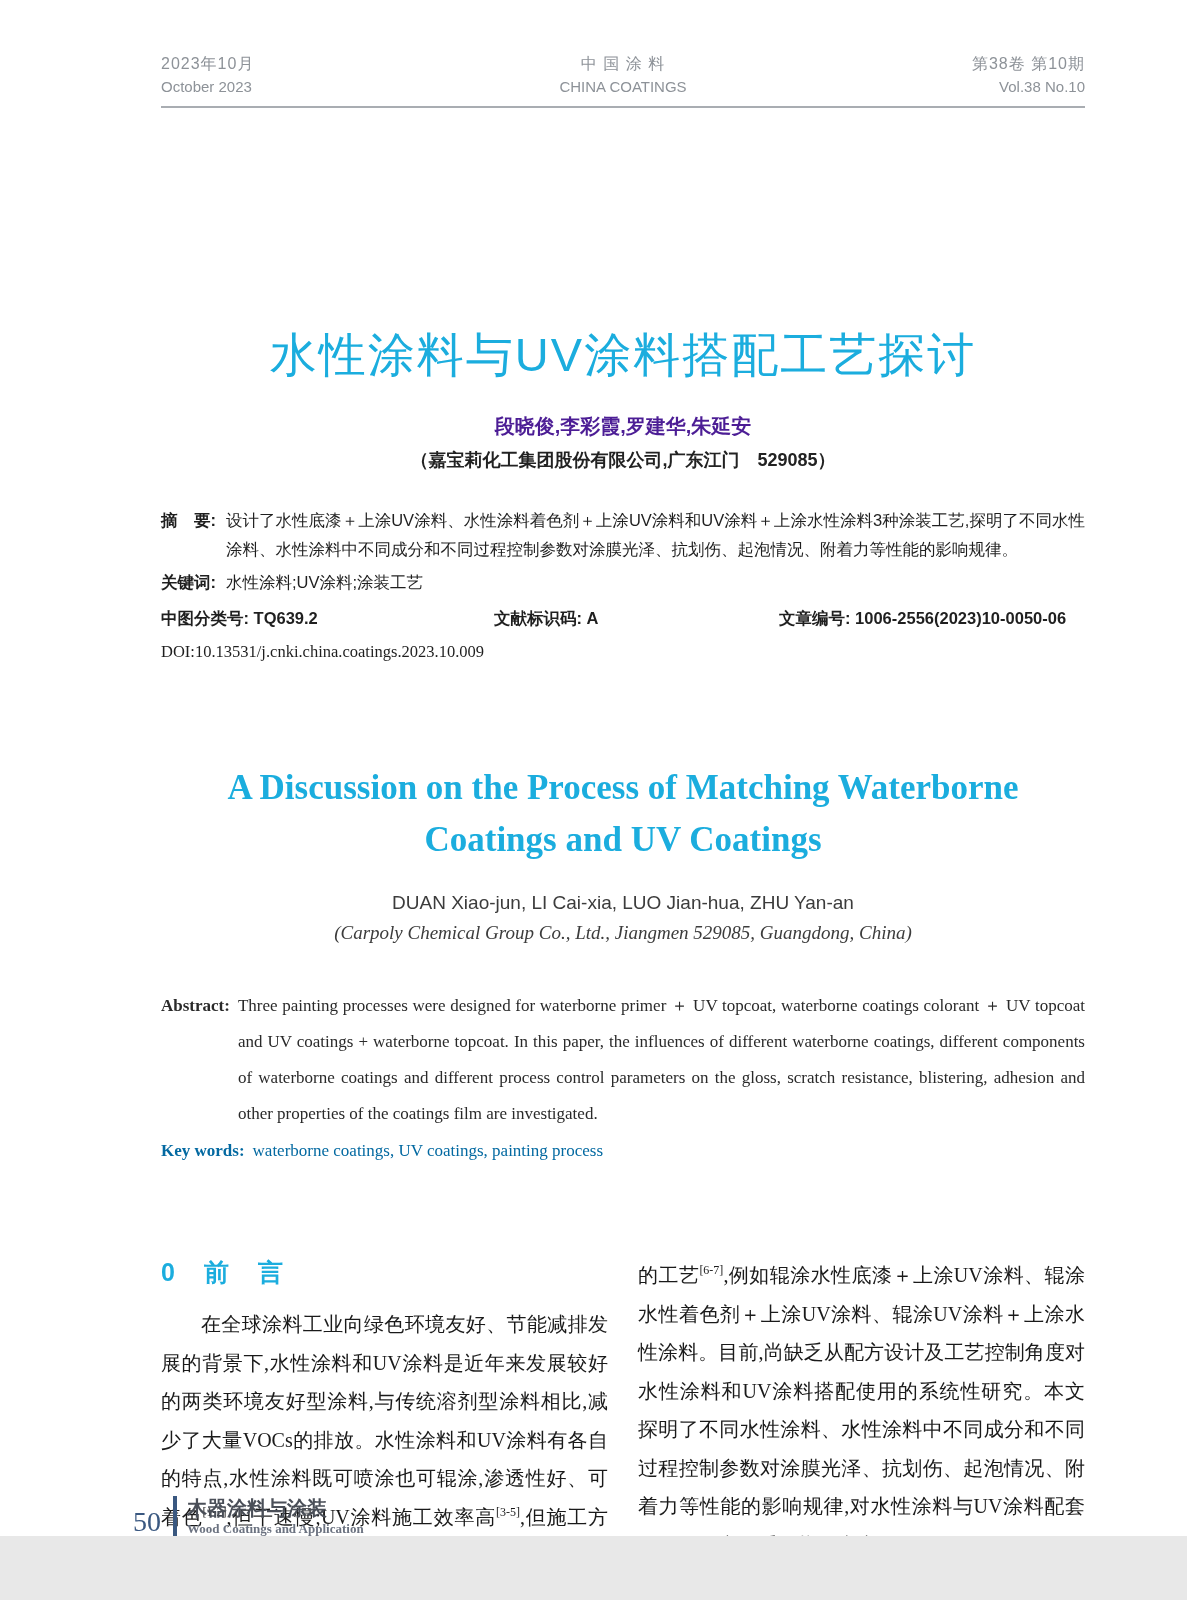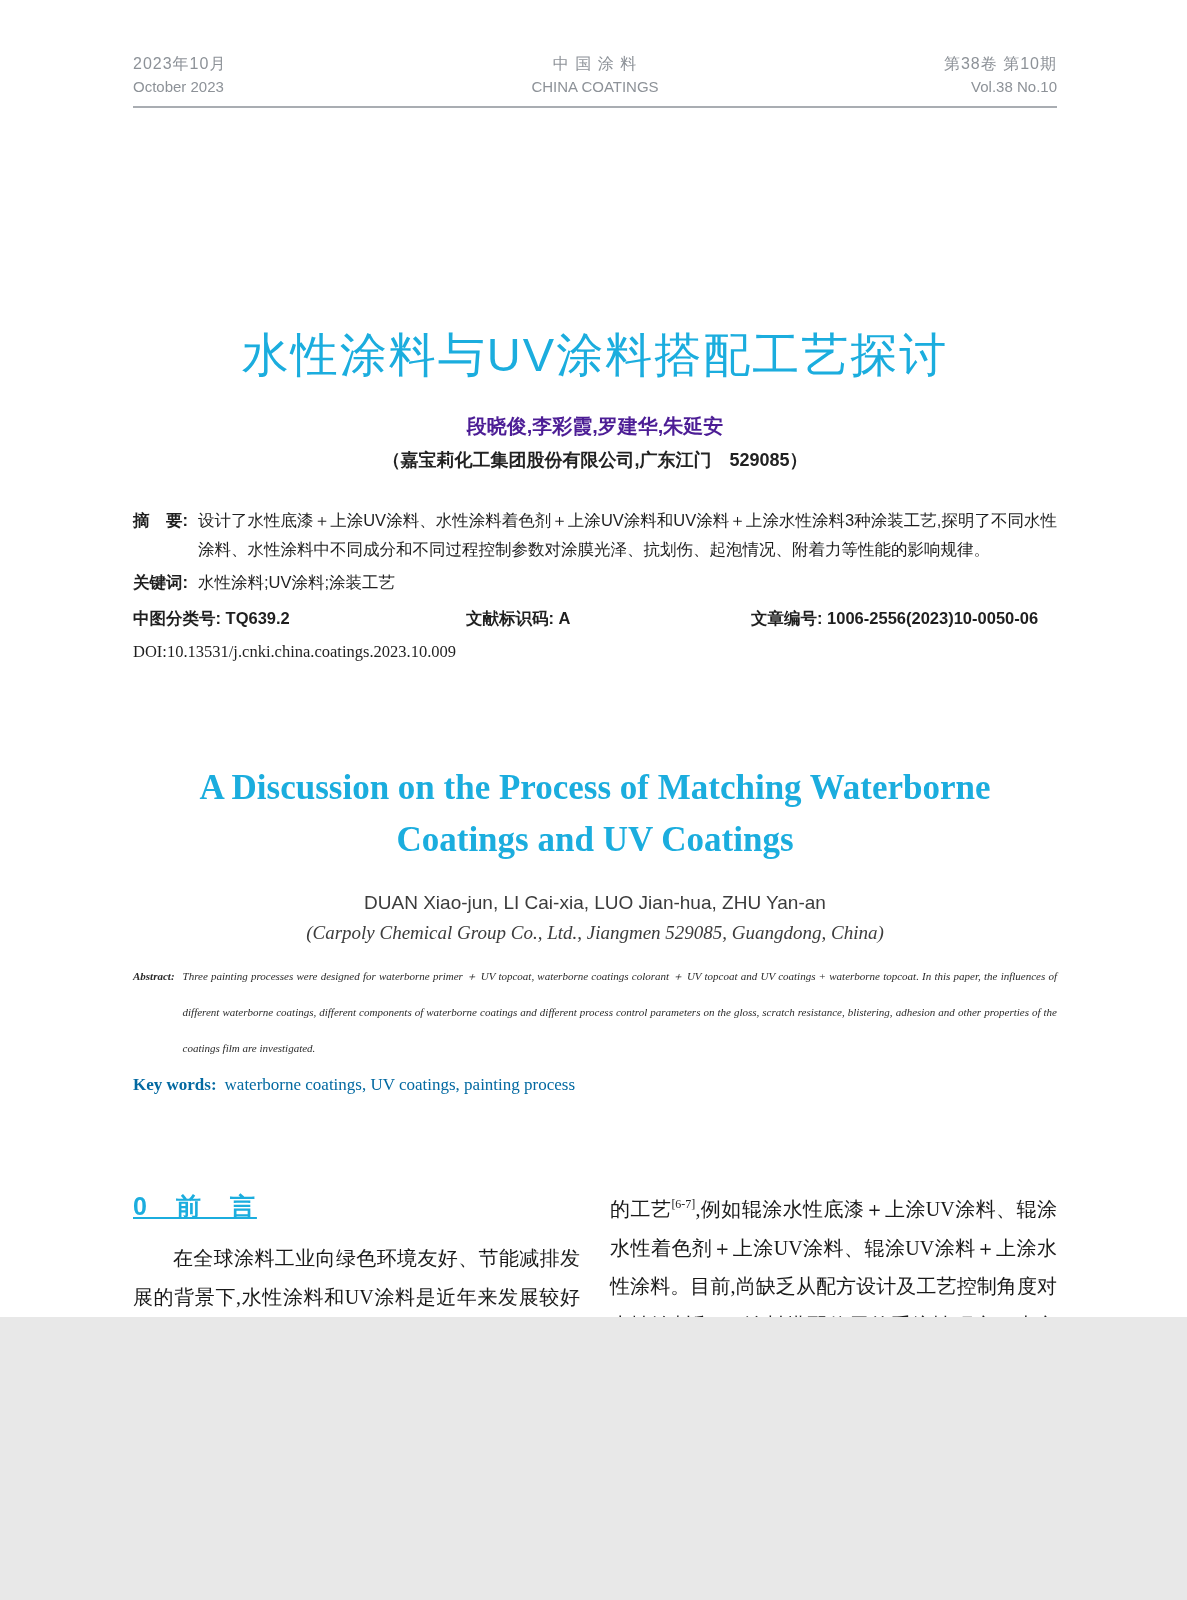--- a/index.html
+++ b/index.html
@@ -1,24 +1,25 @@
 <!DOCTYPE html>
 <html><head>
 <meta charset="utf-8">
 <style>
   * { margin: 0; padding: 0; box-sizing: border-box; }
   html, body { background: #e8e8e8; }
   .page {
     position: relative;
-    width: 1187px; height: 1317px;
+    width: 1187px; height: 1536px;
     margin: 0 auto;
     background: #ffffff;
     font-family: "Liberation Sans", "DejaVu Sans", sans-serif;
     color: #1f1f1f;
     overflow: hidden;
+    padding-left: 28px;
   }
   .content { width: 924px; margin-left: 133px; }
 
   
   .journal-header {
     padding-top: 52px;
     display: grid;
     grid-template-columns: 1fr 1fr 1fr;
     align-items: end;
     color: #8d9298;
@@ -97,26 +98,25 @@
     margin-top: 8px;
     text-align: center;
     font-family: "Liberation Serif", "DejaVu Serif", serif;
     font-style: italic;
     font-size: 19px;
     color: #3c3c3c;
   }
 
   
   .abstract-en {
-    margin-top: 14px;
-    font-family: "Liberation Serif", "DejaVu Serif", serif;
-    font-size: 11px;
+    margin-top: 44px;
+    font-family: "Liberation Serif", "DejaVu Serif", serif;
+    font-size: 17px;
     line-height: 36px;
     color: #2a2a2a;
-    font-style: italic;
   }
   .abstract-en .label { font-weight: 700; white-space: nowrap; margin-right: 8px; }
   .abstract-en .text  { text-align: justify; }
   .keywords-en {
     margin-top: 2px;
     font-family: "Liberation Serif", "DejaVu Serif", serif;
     font-size: 17px;
     line-height: 34px;
     color: #0369a1;
   }
@@ -128,21 +128,20 @@
     display: grid;
     grid-template-columns: 447px 447px;
     column-gap: 30px;
   }
   .section-heading {
     color: #1badde;
     font-size: 25px;
     font-weight: 800;
     letter-spacing: 2px;
     margin-bottom: 16px;
-    text-decoration: underline;
   }
   .body-par {
     font-family: "Liberation Serif", "DejaVu Serif", serif;
     font-size: 20px;
     line-height: 38.5px;
     text-align: justify;
     color: #1a1a1a;
   }
   .body-par.indent { text-indent: 2em; }
   .body-par sup { font-size: 12px; vertical-align: super; line-height: 0; }

